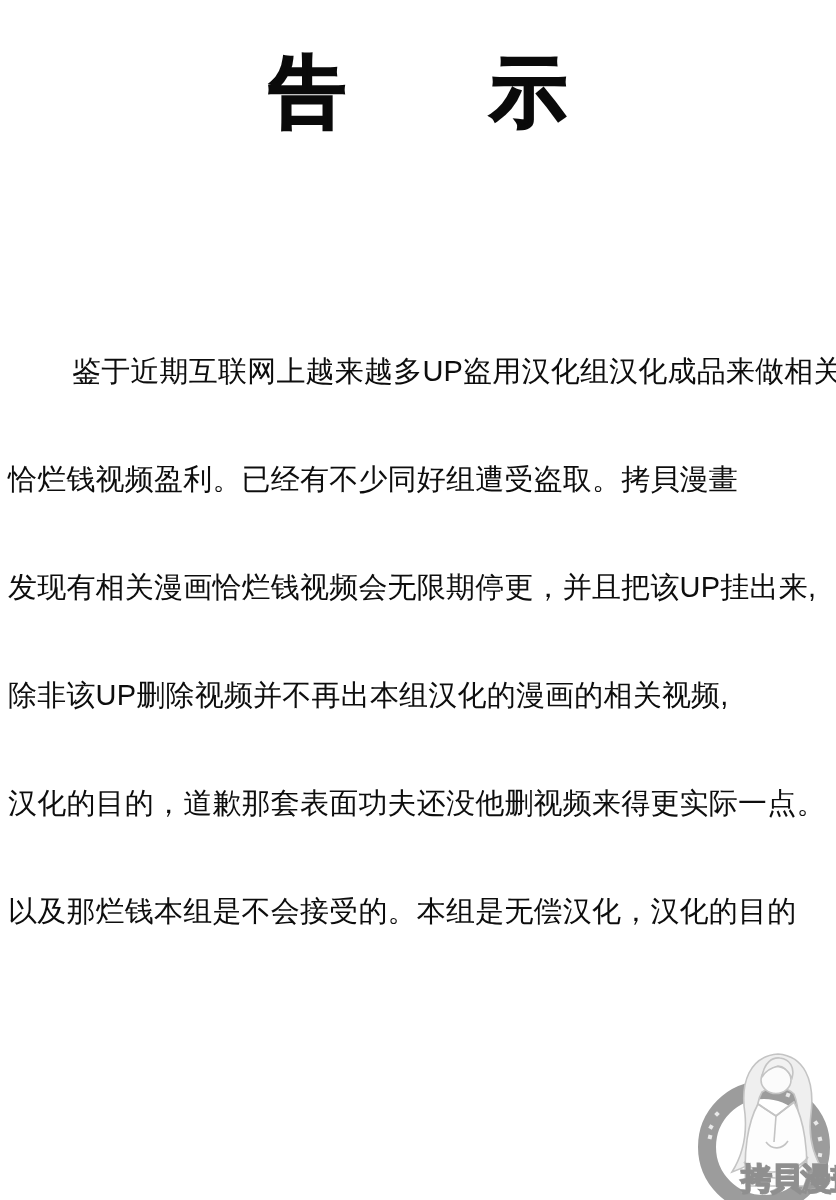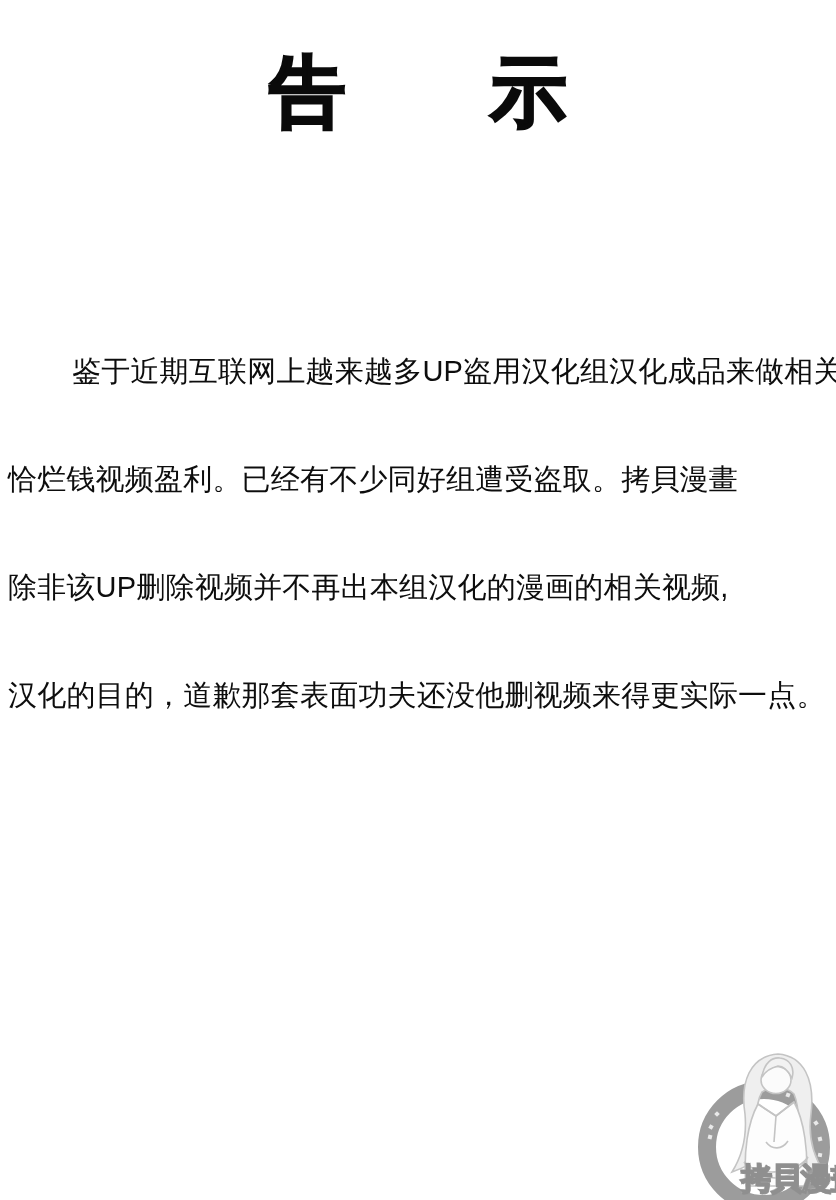--- a/index.html
+++ b/index.html
@@ -74,22 +74,24 @@
 <body>
 
 <div class="notice-title">
   <span>告</span>
   <span>示</span>
 </div>
 
 <div class="notice-body">
   <div class="notice-line indent">鉴于近期互联网上越来越多UP盗用汉化组汉化成品来做相关</div>
   <div class="notice-line">恰烂钱视频盈利。已经有不少同好组遭受盗取。拷貝漫畫</div>
+  <div class="notice-line">发现有相关漫画恰烂钱视频会无限期停更，并且把该UP挂出来,</div>
   <div class="notice-line">除非该UP删除视频并不再出本组汉化的漫画的相关视频,</div>
   <div class="notice-line">汉化的目的，道歉那套表面功夫还没他删视频来得更实际一点。</div>
+  <div class="notice-line">以及那烂钱本组是不会接受的。本组是无偿汉化，汉化的目的</div>
   
   
   
   
   
   
   
   
   
   

